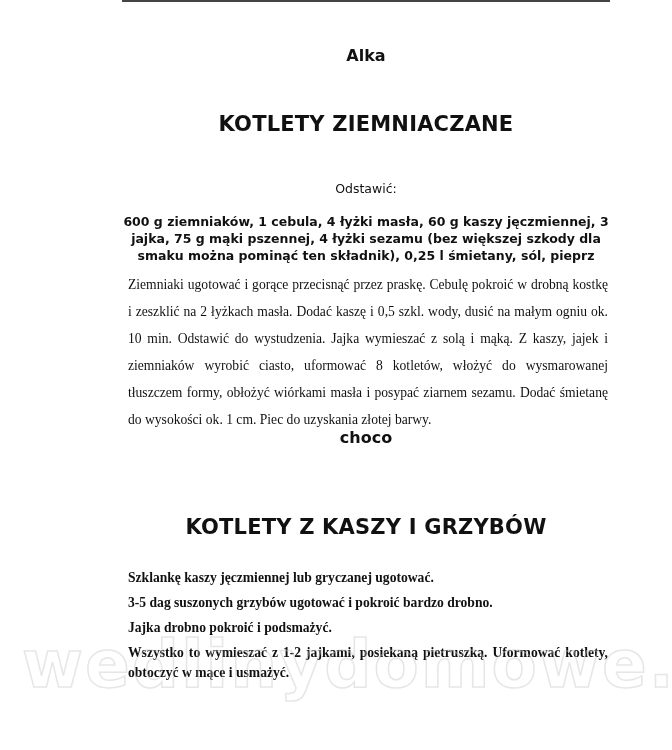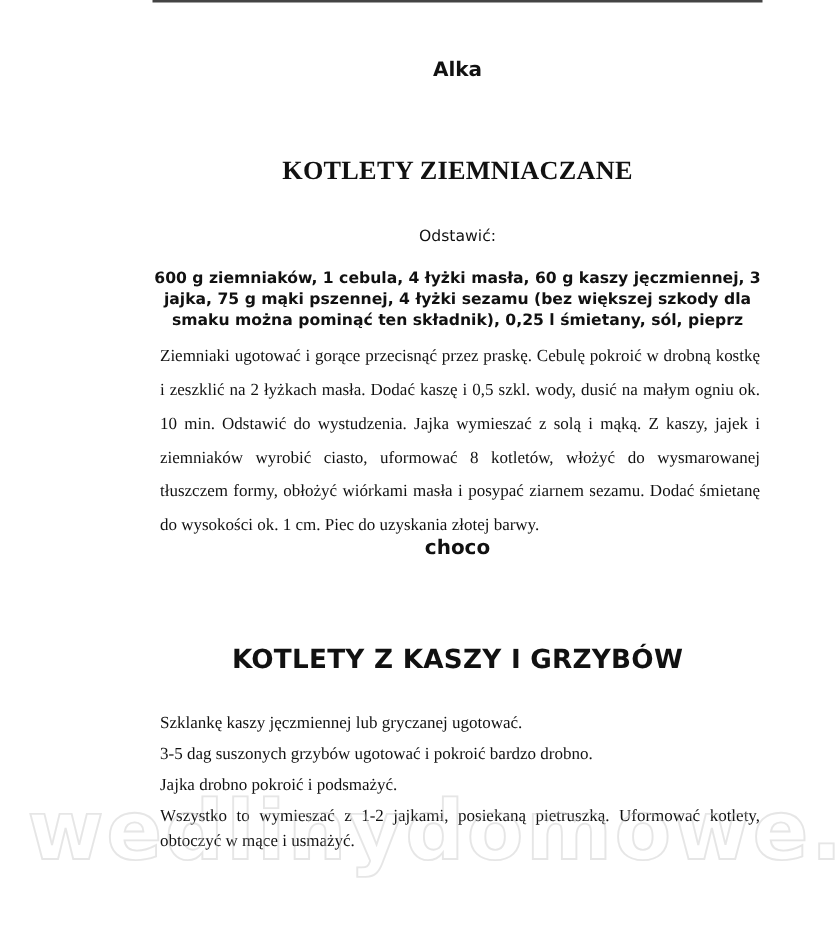--- a/index.html
+++ b/index.html
@@ -7,37 +7,37 @@
     .rule { position: absolute; left: 122px; top: 0; width: 488px; height: 2px; background: #444; }
     .page { position: absolute; left: 122px; top: 0; width: 488px; }
     .center { text-align: center; }
     .sans { font-family: "DejaVu Sans", sans-serif; }
     .serif { font-family: "Liberation Serif", serif; }
     .author { position: absolute; left: 0; width: 488px; font-weight: bold; font-size: 16px; }
     .title { position: absolute; left: 0; width: 488px; font-weight: bold; font-size: 21px; letter-spacing: 0.2px; }
     .ingr-label { position: absolute; left: 0; width: 488px; font-size: 12.5px; }
     .ingr { position: absolute; left: 0; width: 488px; font-weight: bold; font-size: 12.5px; line-height: 17px; }
     .body-text { position: absolute; left: 6px; width: 480px; font-size: 13.6px; line-height: 27px; text-align: justify; }
-    .para { position: absolute; left: 6px; width: 480px; font-size: 13.6px; line-height: 19.5px; text-align: justify; margin: 0; }
+    .para { position: absolute; left: 6px; width: 480px; font-size: 13.6px; line-height: 19.5px; text-align: justify; margin: 0; font-weight: bold; }
     .watermark {
       position: absolute; left: 22px; top: 626px; width: 640px;
       font-family: "DejaVu Sans", sans-serif; font-weight: bold; font-size: 66px;
       color: rgba(255,255,255,0.0);
       -webkit-text-stroke: 1.5px rgba(200,200,200,0.45);
       letter-spacing: 2px; white-space: nowrap; pointer-events: none;
     }
   </style>
 </head>
 <body>
 
 <div class="rule"></div>
 
 <div class="page">
   <div class="author sans center" style="top:46px;">Alka</div>
-  <div class="title sans center" style="top:124px;font-family:Liberation Serif, serif;">KOTLETY ZIEMNIACZANE</div>
+  <div class="title sans center" style="top:112px;">KOTLETY ZIEMNIACZANE</div>
   <div class="ingr-label sans center" style="top:181px;">Odstawić:</div>
   <div class="ingr sans center" style="top:213px; left:-4px; width:496px;">600 g ziemniaków, 1 cebula, 4 łyżki masła, 60 g kaszy jęczmiennej, 3 jajka, 75 g mąki pszennej, 4 łyżki sezamu (bez większej szkody dla smaku można pominąć ten składnik), 0,25 l śmietany, sól, pieprz</div>
   <div class="body-text serif" style="top:271px;">Ziemniaki ugotować i gorące przecisnąć przez praskę. Cebulę pokroić w drobną kostkę i zeszklić na 2 łyżkach masła. Dodać kaszę i 0,5 szkl. wody, dusić na małym ogniu ok. 10 min. Odstawić do wystudzenia. Jajka wymieszać z solą i mąką. Z kaszy, jajek i ziemniaków wyrobić ciasto, uformować 8 kotletów, włożyć do wysmarowanej tłuszczem formy, obłożyć wiórkami masła i posypać ziarnem sezamu. Dodać śmietanę do wysokości ok. 1 cm. Piec do uzyskania złotej barwy.</div>
 
   <div class="author sans center" style="top:428px;">choco</div>
   <div class="title sans center" style="top:515px;">KOTLETY Z KASZY I GRZYBÓW</div>
 
   <p class="para serif" style="top:568px;">Szklankę kaszy jęczmiennej lub gryczanej ugotować.</p>
   <p class="para serif" style="top:593px;">3-5 dag suszonych grzybów ugotować i pokroić bardzo drobno.</p>
   <p class="para serif" style="top:618px;">Jajka drobno pokroić i podsmażyć.</p>

